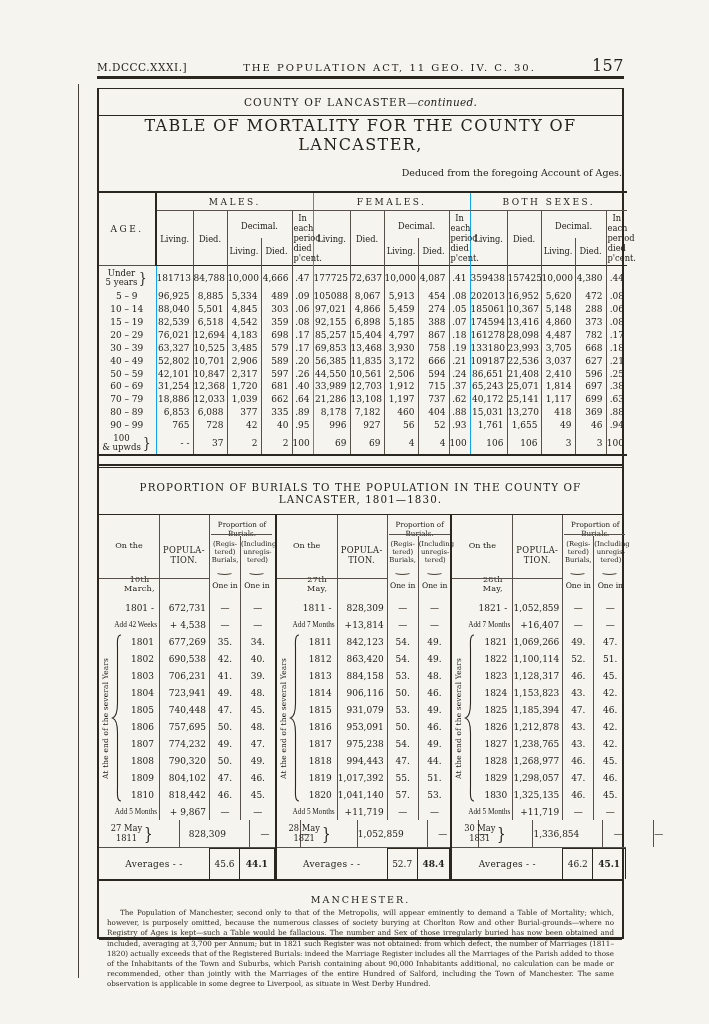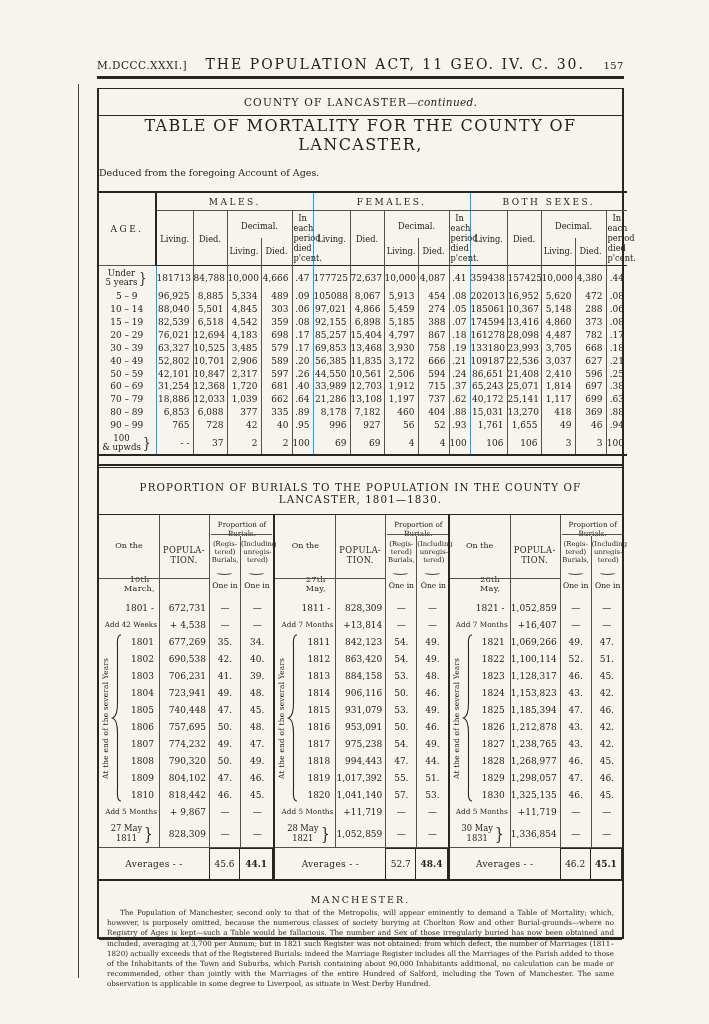--- a/index.html
+++ b/index.html
@@ -14,38 +14,38 @@
   .page { position: absolute; inset: 0; }
 
   .binding-line { position: absolute; left: 78px; top: 84px; width: 1px; height: 894px; background: #46423a; }
 
   
   .running-head {
     position: absolute; top: 56px; left: 97px; width: 527px;
     display: flex; align-items: baseline; justify-content: space-between;
     font-size: 10.5px; letter-spacing: .5px;
   }
-  .rh-center { letter-spacing: 2px; font-size: 14px; }
-  .rh-right { font-size: 10px; }
+  .rh-center { letter-spacing: 2px; font-size: 10px; }
+  .rh-right { font-size: 16px; }
   .head-rule { position: absolute; top: 76px; left: 97px; width: 527px; height: 3px;
     border-top: 2px solid #2a2720; border-bottom: 1px solid #2a2720; }
 
   
   .frame {
     position: absolute; top: 88px; left: 97px; width: 527px; height: 851px;
     border-left: 2px solid #2a2720; border-right: 2px solid #2a2720;
     border-top: 1px solid #2a2720;
     border-bottom: 2px solid #2a2720;
     box-shadow: 0 3px 0 -2px #2a2720;
   }
   .county-title { text-align: center; padding-top: 7px; font-size: 10.5px; letter-spacing: 1.2px; }
   .county-title i { letter-spacing: .3px; }
   .rule1 { border-top: 1.3px solid #2a2720; margin-top: 7px; }
   .mort-title { text-align: center; font-size: 16px; letter-spacing: 1.4px; }
-  .mort-sub { text-align: left; margin-top: 13px; font-size: 9.5px; }
+  .mort-sub { text-align: right; margin-top: 13px; font-size: 9.5px; }
 
   
   table.mort {
     width: 100%; margin-top: 13px;
     border-collapse: collapse; table-layout: fixed;
     border-top: 2px solid #2a2720; border-bottom: 2px solid #2a2720;
   }
   .mort th, .mort td { font-weight: normal; vertical-align: middle; }
   .mort thead tr.h1 th { font-size: 9px; letter-spacing: 2.5px; padding: 4px 0 3px; border-bottom: 1px solid #55514a; }
   .mort thead th.age-h { font-size: 9px; letter-spacing: 1px; border-bottom: none; border-right: 2px solid #2a2720; }
@@ -88,24 +88,24 @@
     border-radius: 0 0 60% 60%; }
   .ub1 { left: 117px; } .ub2 { left: 149px; }
   .one-in { position: absolute; top: 66px; width: 30px; text-align: center; font-size: 7.6px; }
   .oi1 { left: 111px; } .oi2 { left: 143px; }
   .hl-bottom { position: absolute; left: 0; bottom: 20px; width: 111px; border-top: 1px solid #55514a; }
 
   .bg-rows { position: relative; border-bottom: 1px solid #55514a; }
   .brow { display: grid; grid-template-columns: 60px 50px 31px 1fr; height: 17px; }
   .brow .bc { display: flex; align-items: center; }
   .brow .b-label { justify-content: flex-end; padding-right: 5px; font-size: 9px; }
-  .brow.small-label .b-label { font-size: 7.3px; padding-right: 2px; }
+  .brow.small-label .b-label { font-size: 7.3px; padding-right: 2px; font-family: Liberation Serif, serif; }
   .brow .b-pop { justify-content: flex-end; padding-right: 3px; font-size: 9px; border-left: 1px solid #55514a; }
   .brow .b-num { justify-content: center; font-size: 9px; border-left: 1px solid #55514a; }
-  .brow.r-end { height: 27px; }
+  .brow.r-end { height: 27px; gap: 20px; }
   .end-wrap { display: inline-flex; align-items: center; }
   .end-two { display: inline-flex; flex-direction: column; line-height: 1.1; font-size: 8.3px; text-align: center; }
   .brace2 { font-size: 17px; margin-left: 1px; transform: scaleX(.8); }
   .side-label { position: absolute; left: 2px; top: 36px; height: 166px; width: 9px;
     writing-mode: vertical-rl; transform: rotate(180deg);
     font-size: 7.4px; letter-spacing: .2px; text-align: center; white-space: nowrap; }
   .ybrace { position: absolute; left: 12px; top: 34px; }
 
   .bg-avg { display: grid; grid-template-columns: 110px 31px 1fr; height: 31px; }
   .bg-avg .avg-label { display: flex; align-items: center; justify-content: center; font-size: 9px; letter-spacing: .3px; }

